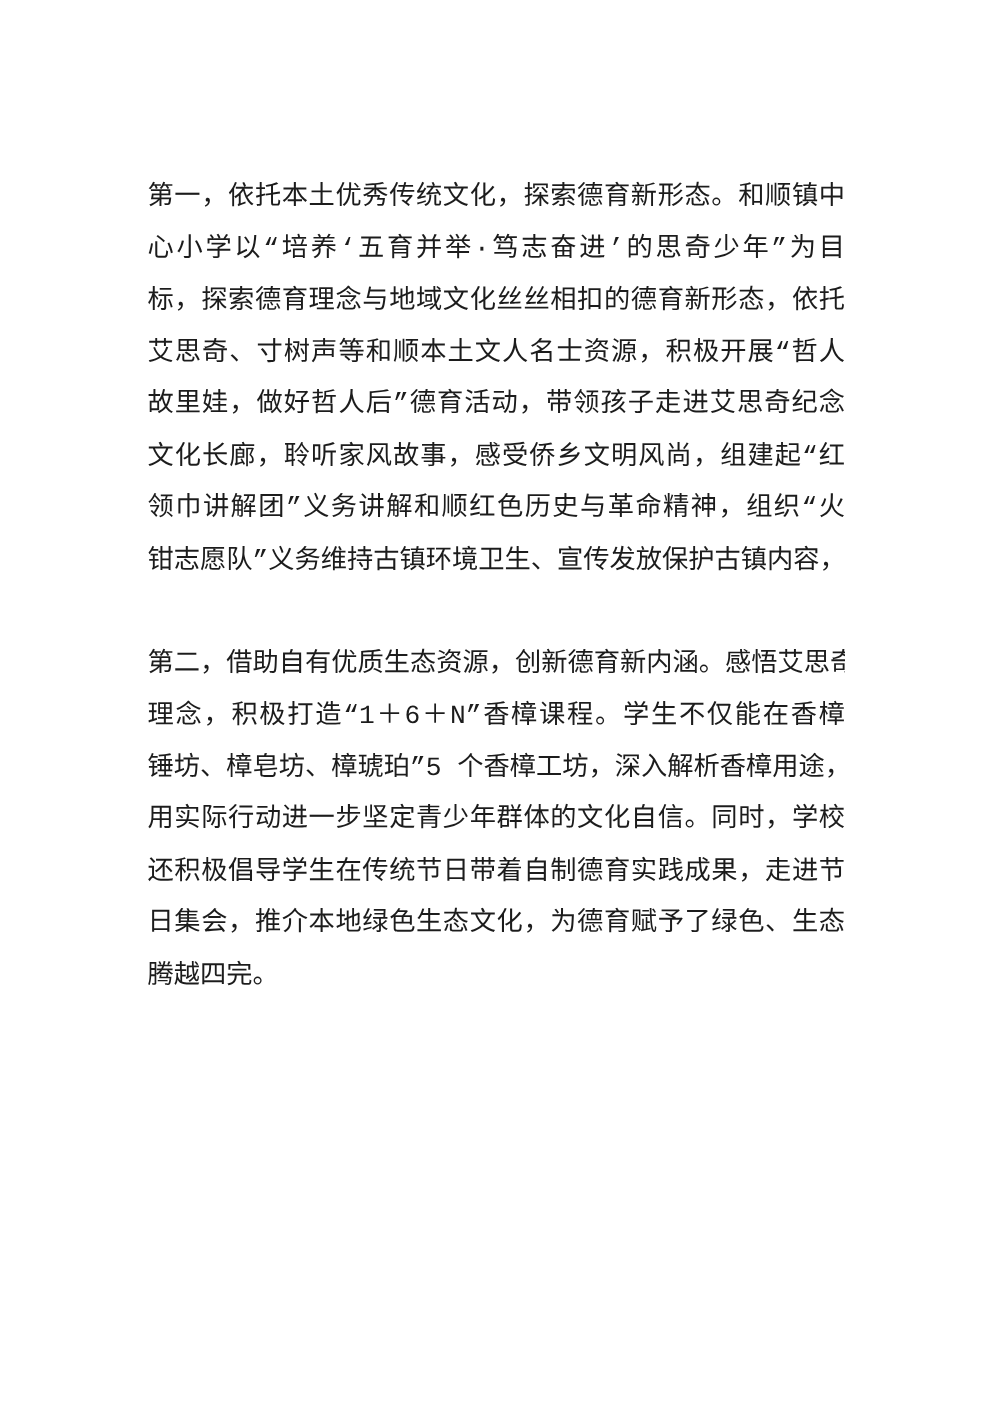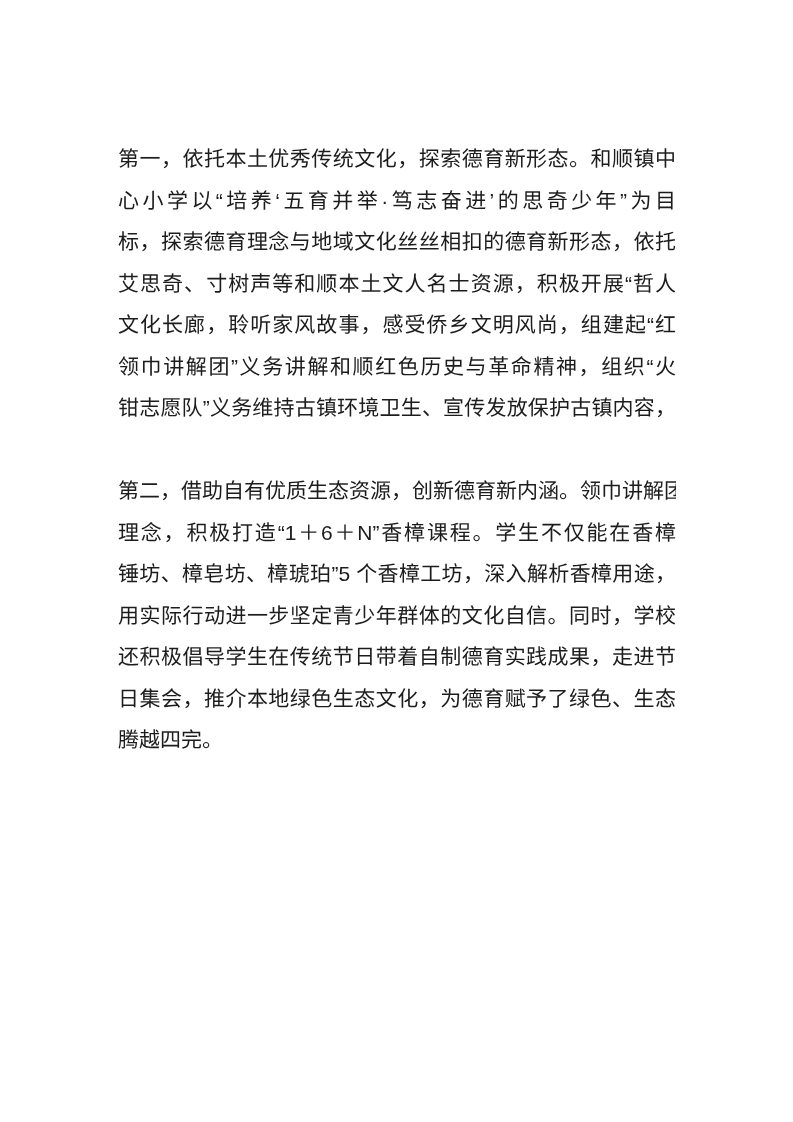--- a/index.html
+++ b/index.html
@@ -6,21 +6,21 @@
     margin: 0;
     padding: 0;
     background: #ffffff;
   }
   .page {
     position: relative;
     width: 706px;
     height: 1122px;
     background: #ffffff;
     overflow: hidden;
-    font-family: Liberation Sans, sans-serif;
+    font-family: Liberation Mono, monospace;
   }
   .content {
     position: absolute;
     left: 118px;
     top: 138px;
     width: 558px;
   }
   .paragraph {
     margin: 0 0 41.5px 0;
     padding: 0;
@@ -45,27 +45,28 @@
 <body>
 
 <div class="page">
   <div class="content">
 
     <div class="paragraph">
       <div class="line">第一，依托本土优秀传统文化，探索德育新形态。和顺镇中</div>
       <div class="line">心小学以“培养‘五育并举·笃志奋进’的思奇少年”为目</div>
       <div class="line">标，探索德育理念与地域文化丝丝相扣的德育新形态，依托</div>
       <div class="line">艾思奇、寸树声等和顺本土文人名士资源，积极开展“哲人</div>
+      <div class="line">故里娃，做好哲人后”德育活动，带领孩子走进艾思奇纪念</div>
       <div class="line">文化长廊，聆听家风故事，感受侨乡文明风尚，组建起“红</div>
       <div class="line">领巾讲解团”义务讲解和顺红色历史与革命精神，组织“火</div>
       <div class="line">钳志愿队”义务维持古镇环境卫生、宣传发放保护古镇内容，</div>
     </div>
 
     <div class="paragraph">
-      <div class="line">第二，借助自有优质生态资源，创新德育新内涵。领巾讲解团</div>
+      <div class="line">第二，借助自有优质生态资源，创新德育新内涵。感悟艾思奇</div>
       <div class="line">理念，积极打造“1＋6＋N”香樟课程。学生不仅能在香樟</div>
       <div class="line">锤坊、樟皂坊、樟琥珀”5 个香樟工坊，深入解析香樟用途，</div>
       <div class="line">用实际行动进一步坚定青少年群体的文化自信。同时，学校</div>
       <div class="line">还积极倡导学生在传统节日带着自制德育实践成果，走进节</div>
       <div class="line">日集会，推介本地绿色生态文化，为德育赋予了绿色、生态</div>
       <div class="line para-last">腾越四完。</div>
     </div>
 
   </div>
 </div>

